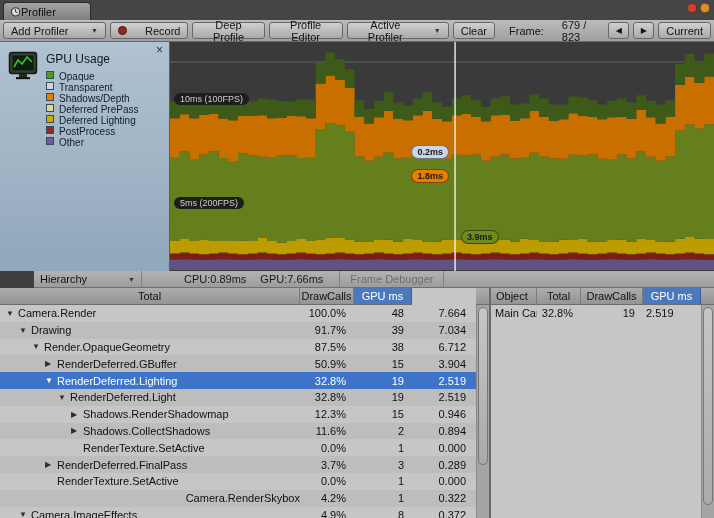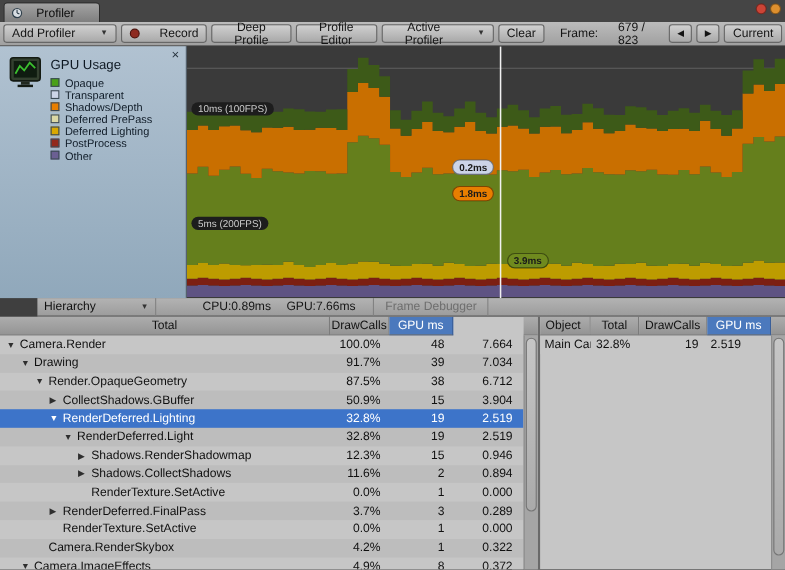--- a/index.html
+++ b/index.html
@@ -1,21 +1,21 @@
 <!DOCTYPE html>
 <html><head>
 <meta charset="utf-8">
 <style>
   html,body{margin:0;padding:0;background:#2a2a2a;}
   #root{position:relative;width:714px;height:518px;overflow:hidden;background:#3f3f3f;
         font-family:"Liberation Sans",sans-serif;-webkit-font-smoothing:antialiased;color:#111;}
 
   
   .titlebar{position:absolute;left:0;top:0;right:0;height:20px;background:#454545;border-bottom:1px solid #2e2e2e;}
-  .tab{position:absolute;left:3px;bottom:0;height:18px;width:88px;display:flex;align-items:center;gap:12px;
+  .tab{position:absolute;left:3px;bottom:0;height:18px;width:88px;display:flex;align-items:center;gap:0;
        padding:0 6px;background:linear-gradient(#a3a3a3,#7f7f7f);border:1px solid #2b2b2b;border-bottom:none;
        border-radius:4px 4px 0 0;font-size:11px;color:#0d0d0d;box-sizing:border-box;margin-top:40px;}
   .tab-icon{width:11px;height:11px;flex:0 0 auto;}
   .win-dots{position:absolute;right:4px;top:3px;display:flex;gap:3px;}
   .dot{width:8px;height:8px;border-radius:50%;display:inline-block;border:1px solid rgba(0,0,0,.4);}
 
   
   .toolbar{position:absolute;left:0;top:20px;right:0;height:22px;display:flex;align-items:center;gap:4px;
            padding:0 3px;box-sizing:border-box;background:linear-gradient(#bcbcbc,#a0a0a0);border-bottom:1px solid #6a6a6a;}
   .tbtn{display:inline-flex;align-items:center;justify-content:center;gap:18px;height:17px;padding:0 7px;
@@ -261,21 +261,21 @@
               <span class="arrow">▼</span>
               <span>Render.OpaqueGeometry</span>
             </div>
             <div class="td num">87.5%</div>
             <div class="td num">38</div>
             <div class="td num gms">6.712</div>
           </div>
           <div class="tr alt">
             <div class="td lab" style="padding-left: 45px;">
               <span class="arrow">▶</span>
-              <span>CollectShadows.GBuffer</span>
+              <span>RenderDeferred.GBuffer</span>
             </div>
             <div class="td num">50.9%</div>
             <div class="td num">15</div>
             <div class="td num gms">3.904</div>
           </div>
           <div class="tr sel">
             <div class="td lab" style="padding-left: 45px;">
               <span class="arrow">▼</span>
               <span>RenderDeferred.Lighting</span>
             </div>
@@ -331,21 +331,21 @@
           <div class="tr">
             <div class="td lab" style="padding-left: 45px;">
               <span class="arrow"></span>
               <span>RenderTexture.SetActive</span>
             </div>
             <div class="td num">0.0%</div>
             <div class="td num">1</div>
             <div class="td num gms">0.000</div>
           </div>
           <div class="tr alt">
-            <div class="td lab" style="padding-left: 32px;">
+            <div class="td lab" style="padding-left: 32px; justify-content: flex-end;">
               <span class="arrow"></span>
               <span>Camera.RenderSkybox</span>
             </div>
             <div class="td num">4.2%</div>
             <div class="td num">1</div>
             <div class="td num gms">0.322</div>
           </div>
           <div class="tr">
             <div class="td lab" style="padding-left: 19px;">
               <span class="arrow">▼</span>

